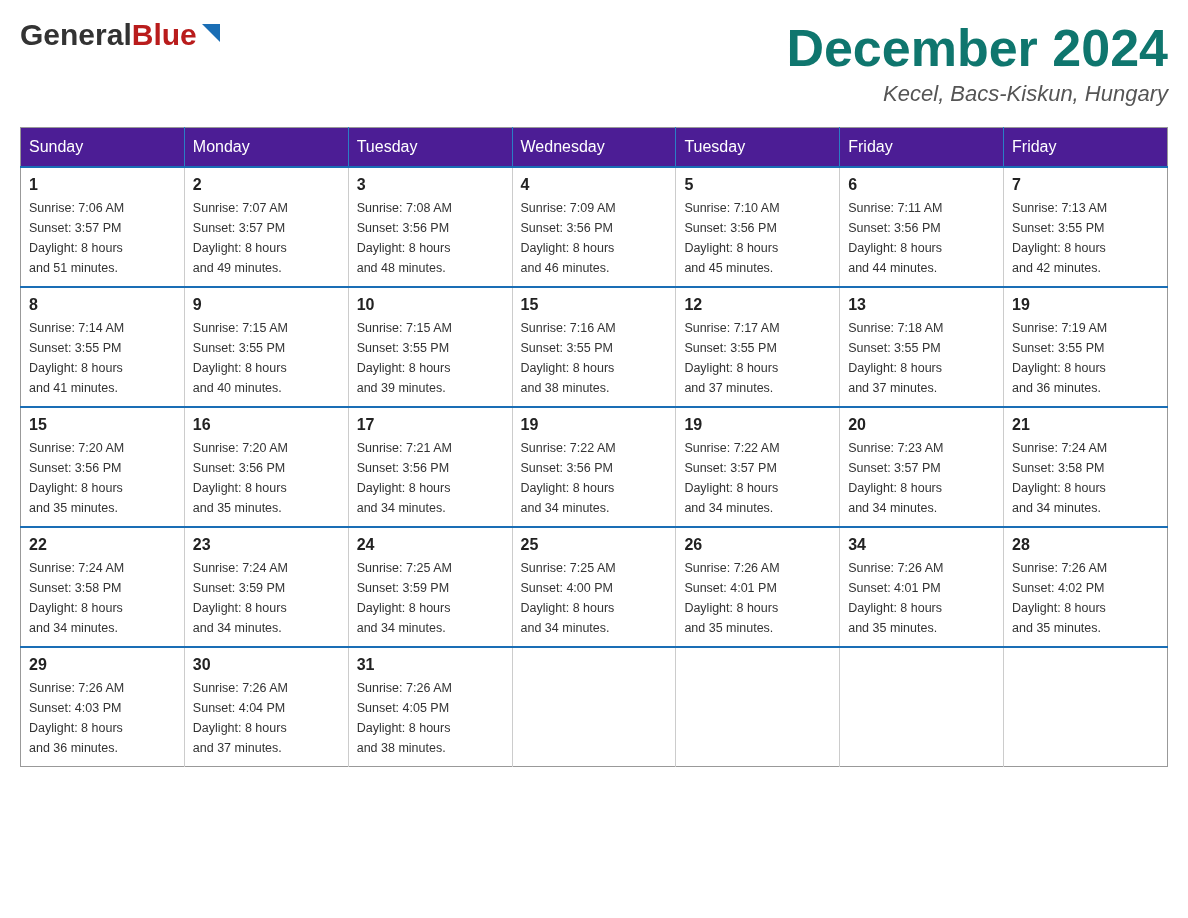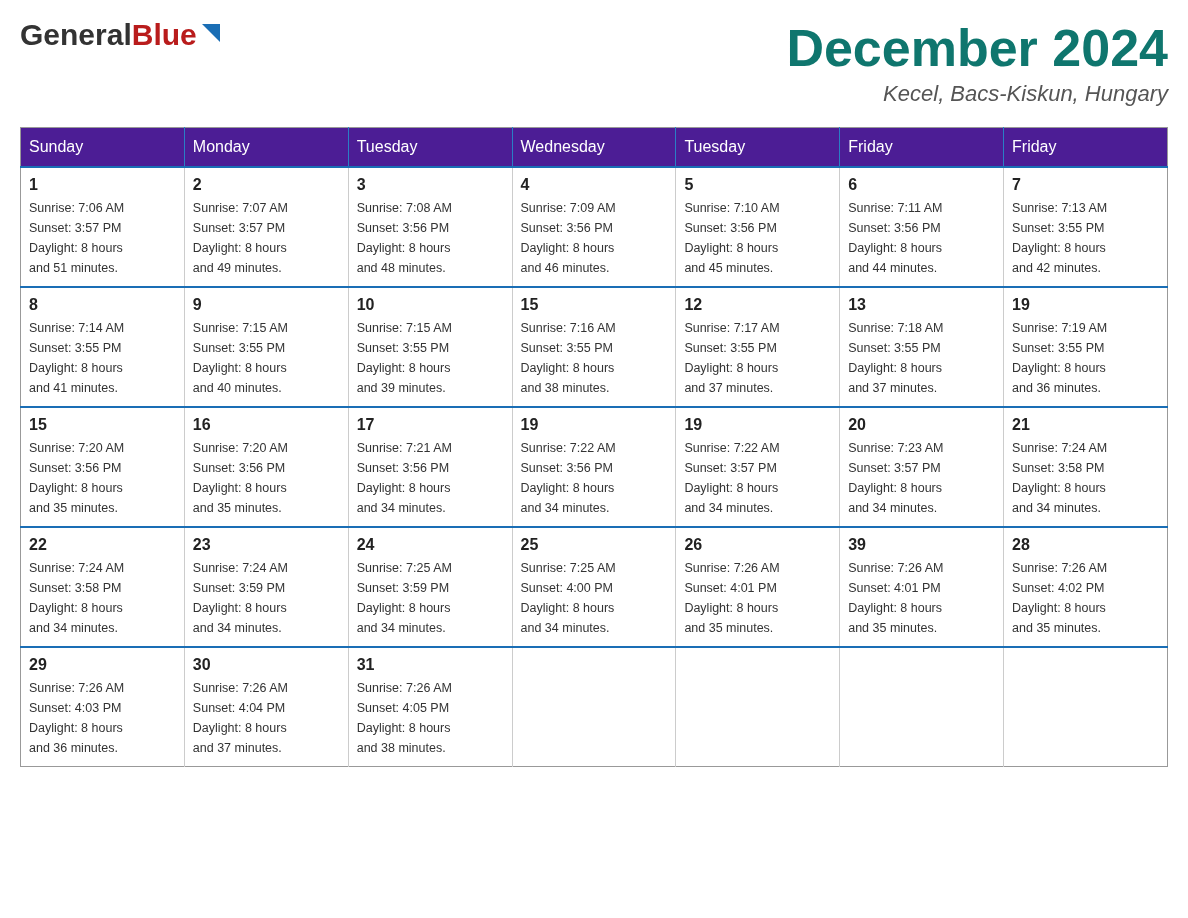--- a/index.html
+++ b/index.html
@@ -380,21 +380,21 @@
         <td>
         <span class="day-number">26</span>
         <div class="day-info">
           Sunrise: 7:26 AM<br>
           Sunset: 4:01 PM<br>
           Daylight: 8 hours<br>
           and 35 minutes.
         </div>
       </td>
         <td>
-        <span class="day-number">39</span>
+        <span class="day-number">34</span>
         <div class="day-info">
           Sunrise: 7:26 AM<br>
           Sunset: 4:01 PM<br>
           Daylight: 8 hours<br>
           and 35 minutes.
         </div>
       </td>
         <td>
         <span class="day-number">28</span>
         <div class="day-info">

